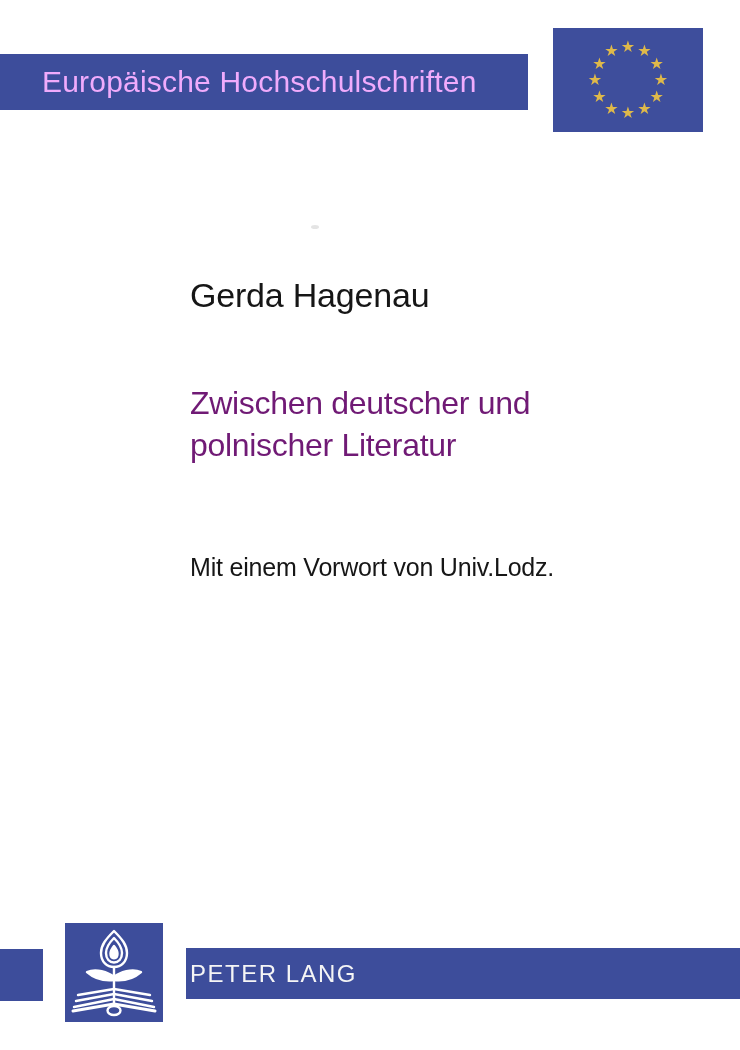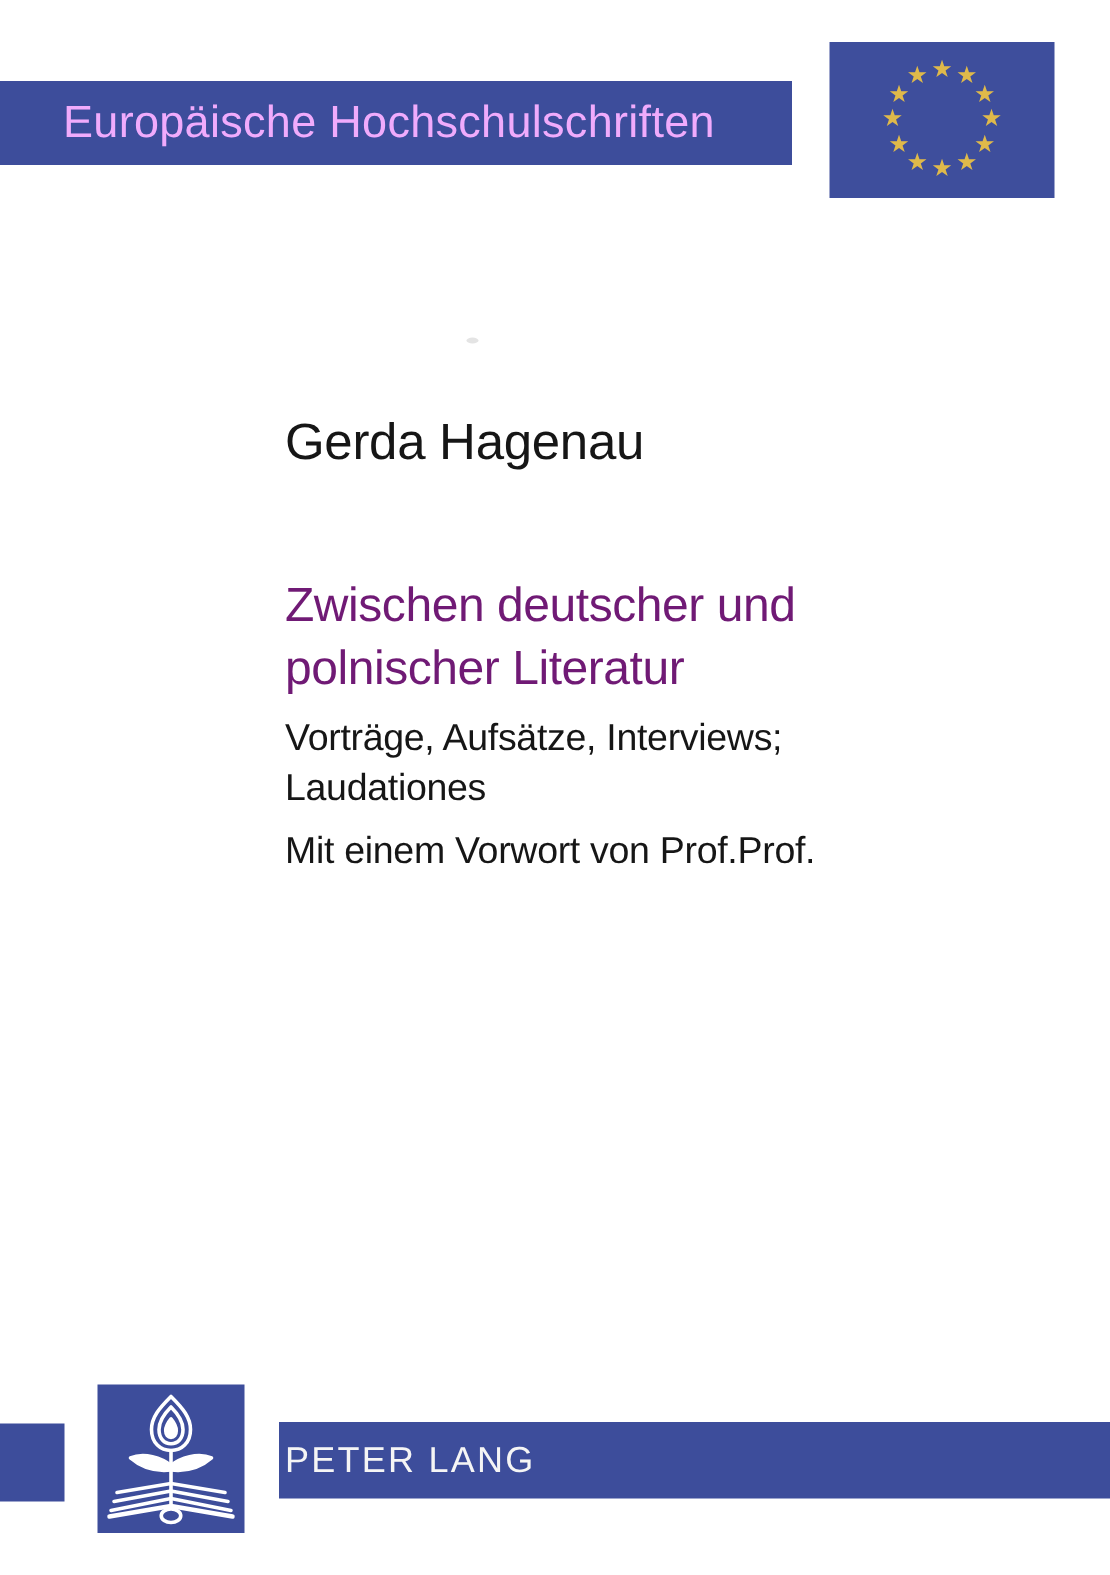--- a/index.html
+++ b/index.html
@@ -144,27 +144,23 @@
 
   <div class="author">
     <div>Gerda Hagenau</div>
   </div>
 
   <div class="title">
     <div>Zwischen deutscher und</div>
     <div>polnischer Literatur</div>
   </div>
 
-  <div class="subtitle">
-    <div>Vorträge, Aufsätze, Interviews;</div>
-    <div>Laudationes</div>
-  </div>
 
   <div class="foreword">
-    <div>Mit einem Vorwort von Prof.Prof.</div>
+    <div>Mit einem Vorwort von Univ.Lodz.</div>
   </div>
 
   <div class="left-bar"></div>
 
   <div class="logo-square">
 
     <svg viewBox="0 0 98 99">
       <g fill="none" stroke="#ffffff" stroke-width="2.4" stroke-linecap="round" stroke-linejoin="round">
 
         <path d="M49 8 C41 16 36 22 36 30 C36 39 42 44 49 44 C56 44 62 39 62 30 C62 22 57 16 49 8 Z"></path>

